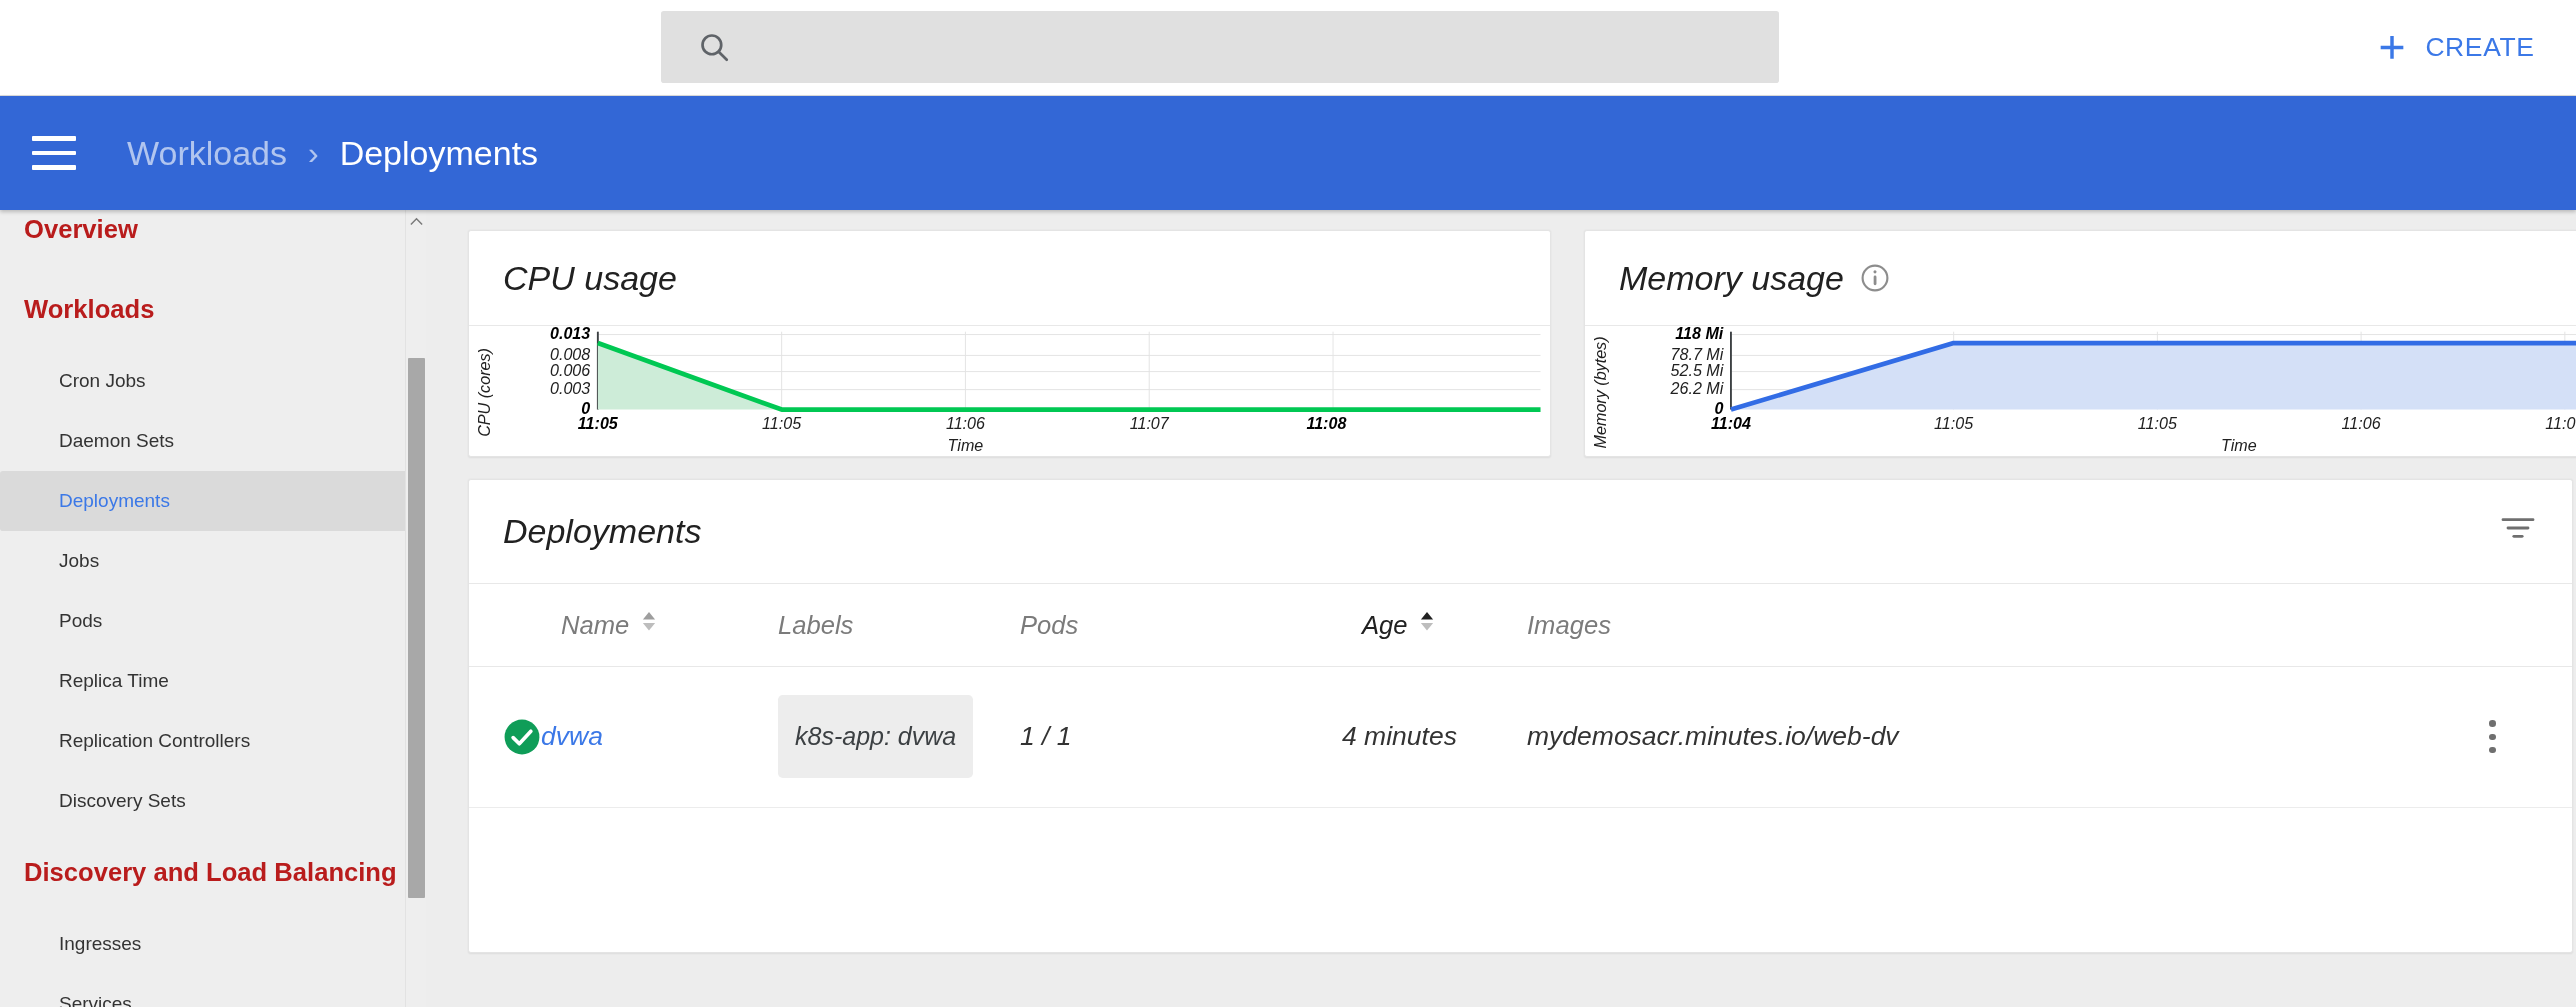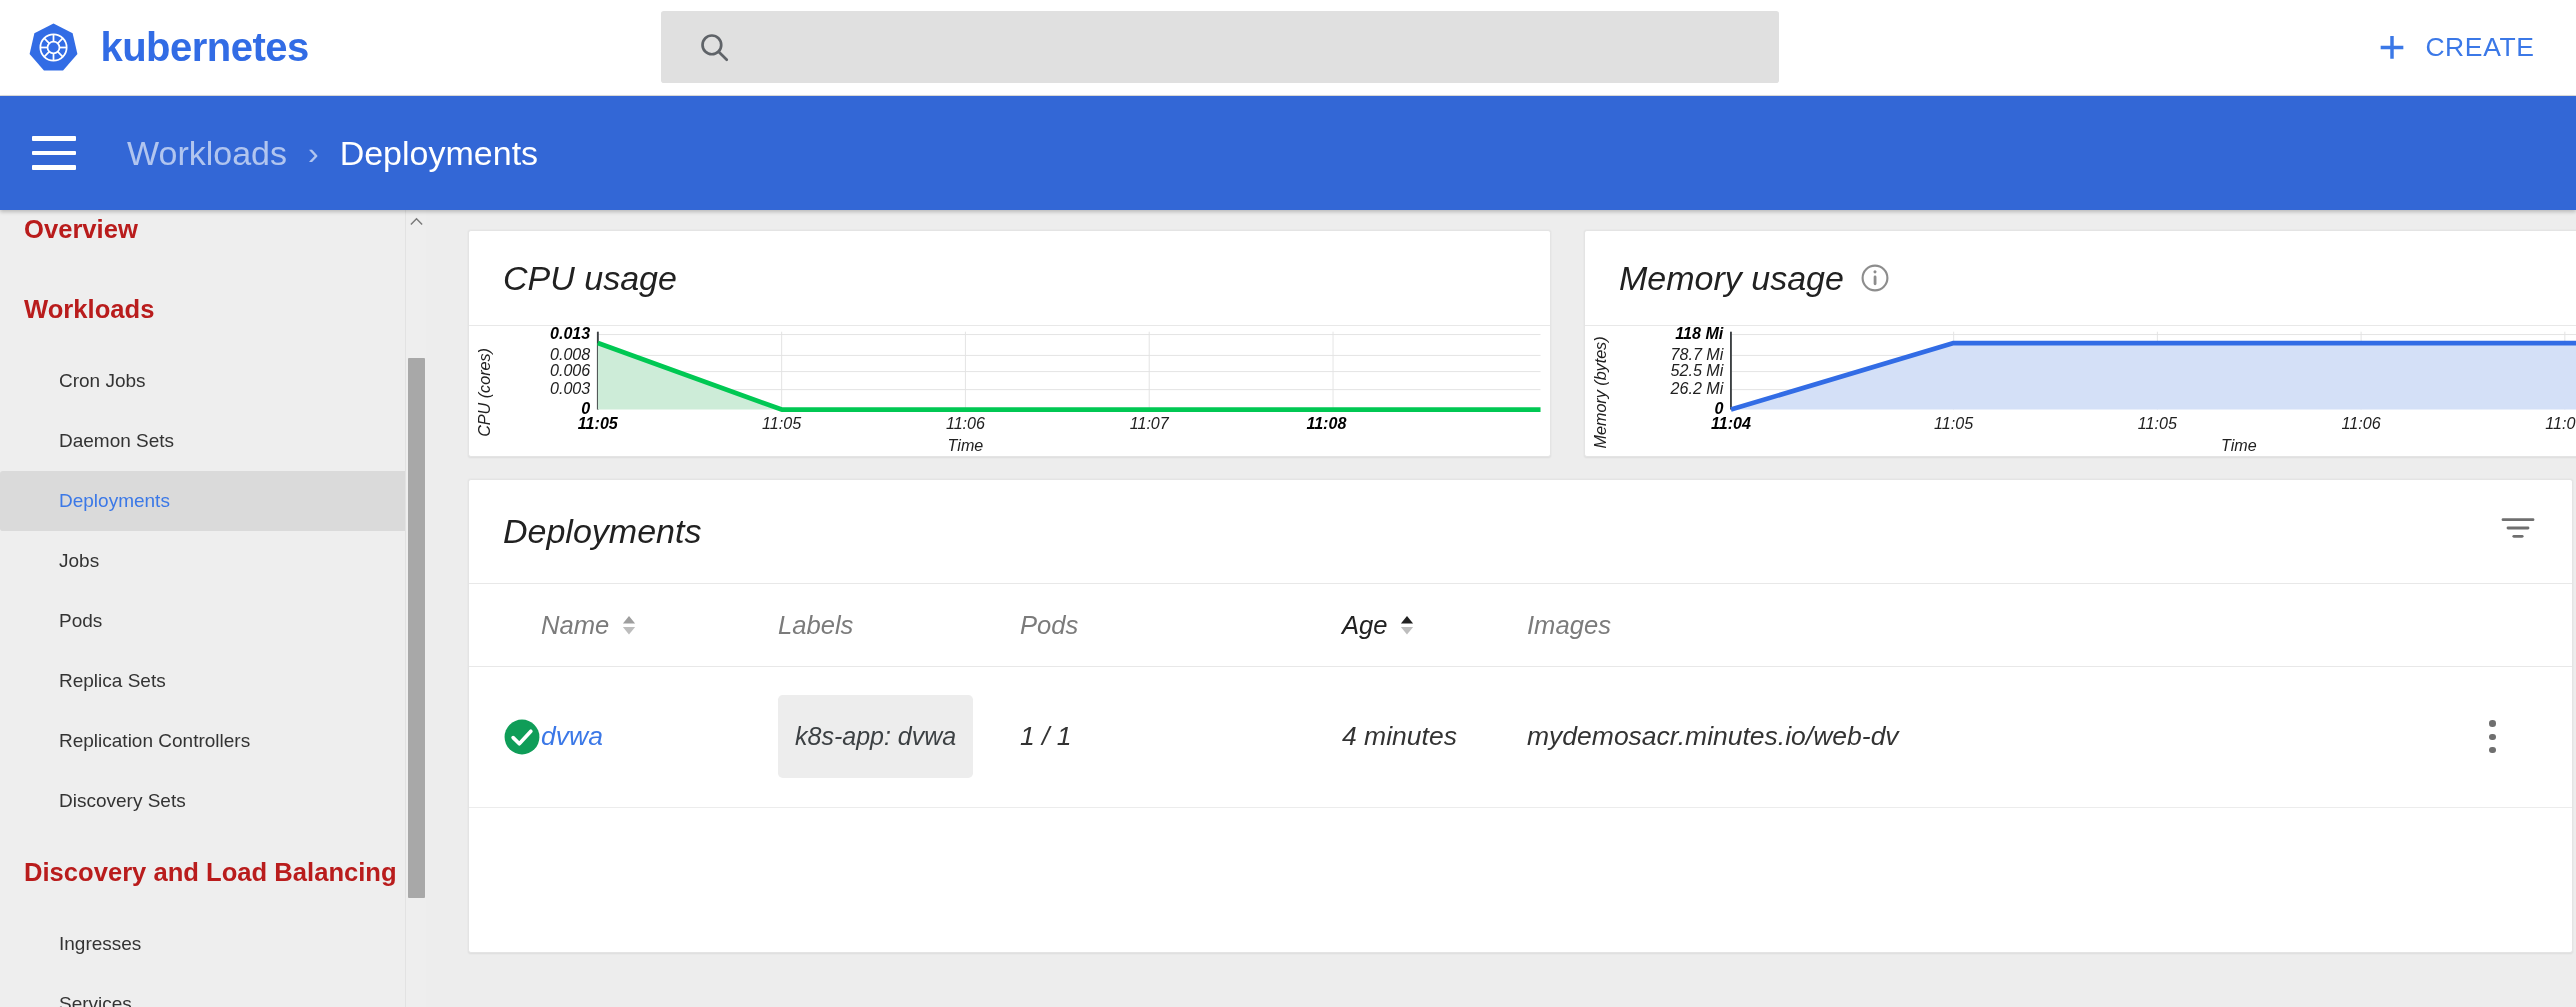--- a/index.html
+++ b/index.html
@@ -168,21 +168,21 @@
   table { width: 100%; border-collapse: collapse; }
   thead th {
     text-align: left;
     font-size: 25.6px; font-weight: 400;
     color: #7b7b7b;
     padding: 26.5px 0 26.5px 0;
     border-bottom: 0.9px solid #e8e8e8;
     white-space: nowrap;
   }
   thead th.sorted { color: #212121; }
-  .th-inner { display: inline-flex; align-items: center; }
+  .th-inner { display: inline-flex; align-items: flex-start; margin-left: 20px; }
   .sort-arrows {
     display: inline-flex; flex-direction: column;
     margin-left: 11.4px; line-height: 0;
   }
   .sort-arrows svg { display: block; }
   tbody td {
     font-size: 26.5px; color: #333;
     padding: 28.4px 0;
     border-bottom: 0.9px solid #ececec;
     vertical-align: middle;
@@ -213,38 +213,20 @@
   .kebab {
     width: 11.4px; cursor: pointer;
     display: flex; flex-direction: column; gap: 6.6px; align-items: center;
   }
   .kebab i { display: block; width: 6.6px; height: 6.6px; border-radius: 50%; background: #6f6f6f; }
 </style>
 </head>
 <body>
 
 <div class="topbar">
-  <div class="brand">
-    <svg class="k8s-logo" viewBox="0 0 64 64">
-      <polygon points="32,2 56,14 62,40 44,61 20,61 2,40 8,14" fill="#326ce5"></polygon>
-      <g fill="none" stroke="#fff" stroke-width="2.2">
-        <circle cx="32" cy="32" r="7.5"></circle>
-        <circle cx="32" cy="32" r="16.5"></circle>
-        <line x1="32" y1="15.5" x2="32" y2="24.5"></line>
-        <line x1="32" y1="39.5" x2="32" y2="48.5"></line>
-        <line x1="15.5" y1="32" x2="24.5" y2="32"></line>
-        <line x1="39.5" y1="32" x2="48.5" y2="32"></line>
-        <line x1="20.3" y1="20.3" x2="26.7" y2="26.7"></line>
-        <line x1="37.3" y1="37.3" x2="43.7" y2="43.7"></line>
-        <line x1="43.7" y1="20.3" x2="37.3" y2="26.7"></line>
-        <line x1="26.7" y1="37.3" x2="20.3" y2="43.7"></line>
-      </g>
-    </svg>
-    <span class="brand-name">kubernetes</span>
-  </div>
 
   <div class="searchwrap">
     <svg class="search-icon" viewBox="0 0 24 24">
       <circle cx="10.5" cy="10.5" r="6.6" fill="none" stroke="#5f6368" stroke-width="1.9"></circle>
       <line x1="15.3" y1="15.3" x2="21" y2="21" stroke="#5f6368" stroke-width="1.9" stroke-linecap="round"></line>
     </svg>
   </div>
 
   <button class="create-btn">
     <svg class="plus-icon" viewBox="0 0 24 24">
@@ -270,21 +252,21 @@
 
 <nav class="sidebar">
   <div class="nav-header first">Overview</div>
 
   <div class="nav-header">Workloads</div>
   <div class="nav-item">Cron Jobs</div>
   <div class="nav-item">Daemon Sets</div>
   <div class="nav-item active">Deployments</div>
   <div class="nav-item">Jobs</div>
   <div class="nav-item">Pods</div>
-  <div class="nav-item">Replica Sets</div>
+  <div class="nav-item">Replica Time</div>
   <div class="nav-item">Replication Controllers</div>
   <div class="nav-item">Discovery Sets</div>
 
   <div class="nav-header">Discovery and Load Balancing</div>
   <div class="nav-item">Ingresses</div>
   <div class="nav-item">Services</div>
 </nav>
 
 <div class="sb-scrollbar" style="left:405px">
   <svg class="sb-chevron" viewBox="0 0 16 14">

